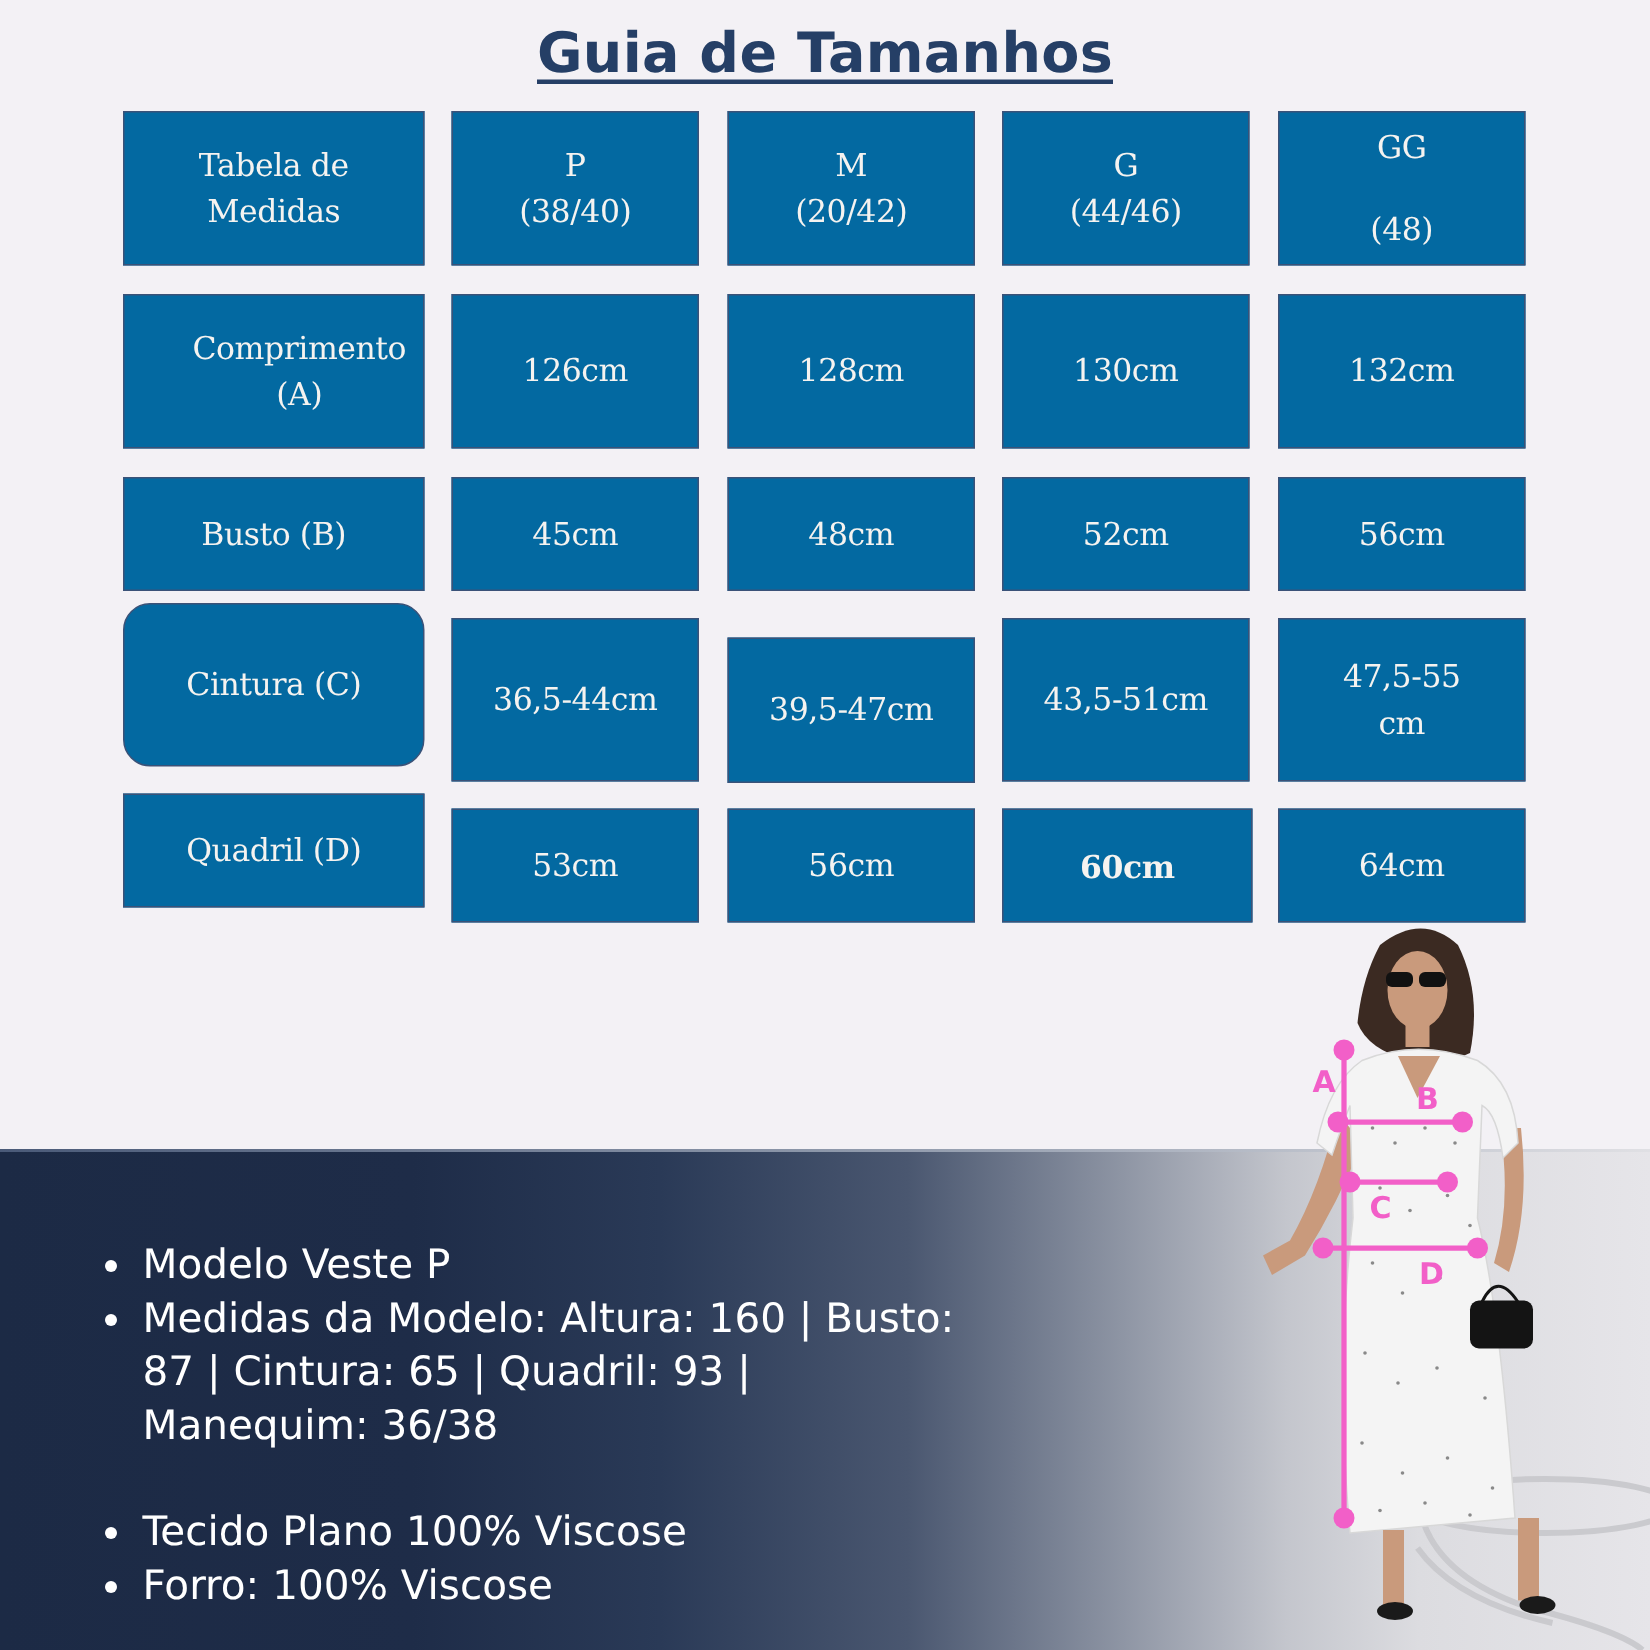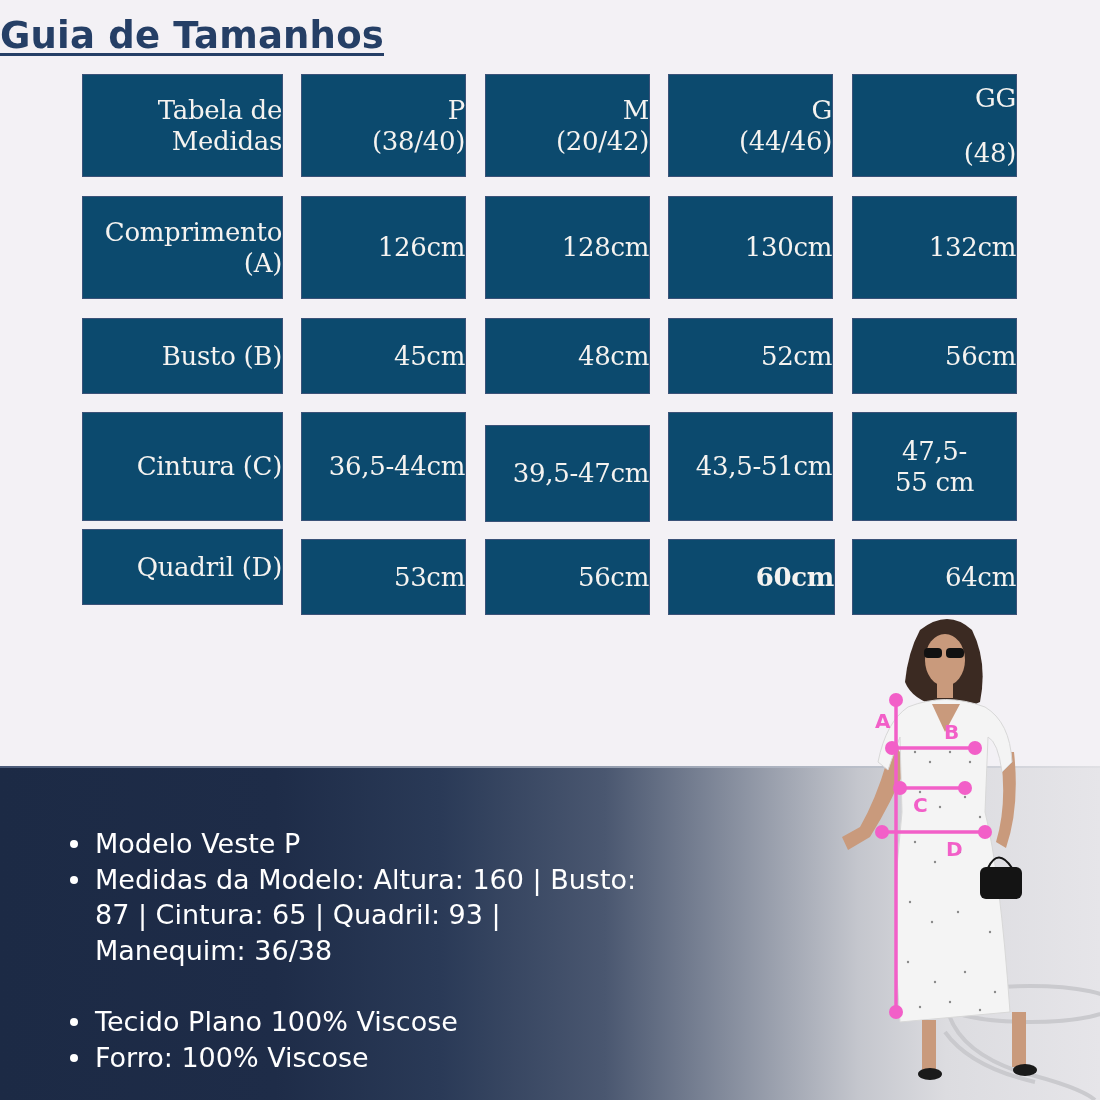--- a/index.html
+++ b/index.html
@@ -5,43 +5,43 @@
     * { box-sizing: border-box; margin: 0; padding: 0; }
     html, body { width: 1100px; height: 1100px; overflow: hidden; }
     body {
       background: #f3f1f5;
       font-family: "DejaVu Sans", sans-serif;
       position: relative;
     }
     .title {
       position: absolute;
       left: 0; top: 14px; width: 1100px;
-      text-align: left;
+      text-align: center;
       font-family: "DejaVu Sans", sans-serif;
       font-weight: bold;
       font-size: 37px;
       color: #253f66;
       letter-spacing: 0.2px;
     }
     .title span {
       text-decoration: underline;
       text-decoration-thickness: 3px;
       text-underline-offset: 5px;
     }
     .cell {
       position: absolute;
-      background: #0c4a6e;
+      background: #0369a1;
       color: #f5f3f0;
       display: flex;
       flex-direction: column;
-      align-items: flex-end;
+      align-items: center;
       justify-content: center;
       text-align: center;
       font-family: "DejaVu Serif", serif;
-      font-size: 26px;
+      font-size: 21px;
       line-height: 31px;
       letter-spacing: -0.3px;
       border: 1px solid #3a5278;
     }
     .band {
       position: absolute;
       left: 0; top: 766px; width: 1100px; height: 334px;
       background: linear-gradient(90deg,
         #1c2a45 0%, #1e2c48 25%, #2a3a57 40%, #4a5770 55%,
         #8e95a4 68%, #c4c6cd 78%, #dcdce0 86%, #e6e5e9 100%);
@@ -126,21 +126,21 @@
 <div class="cell" style="left:485px;top:318px;width:165px;height:76px;">
     <div>48cm</div>
   </div>
 <div class="cell" style="left:668px;top:318px;width:165px;height:76px;">
     <div>52cm</div>
   </div>
 <div class="cell" style="left:852px;top:318px;width:165px;height:76px;">
     <div>56cm</div>
   </div>
 
-<div class="cell" style="left:82px;top:412px;width:201px;height:109px;">
+<div class="cell" style="left:82px;top:402px;width:201px;height:109px;border-radius:18px;">
   <div>Cintura (C)</div>
 </div>
 <div class="cell" style="left:301px;top:412px;width:165px;height:109px;">
     <div>36,5-44cm</div>
   </div>
 <div class="cell" style="left:485px;top:425px;width:165px;height:97px;">
     <div>39,5-47cm</div>
   </div>
 <div class="cell" style="left:668px;top:412px;width:165px;height:109px;">
     <div>43,5-51cm</div>

